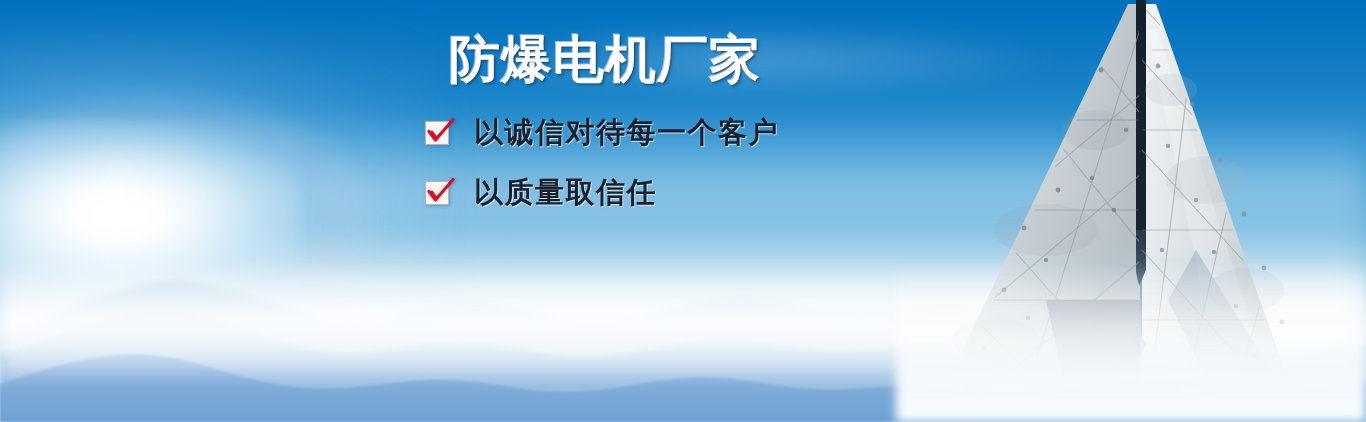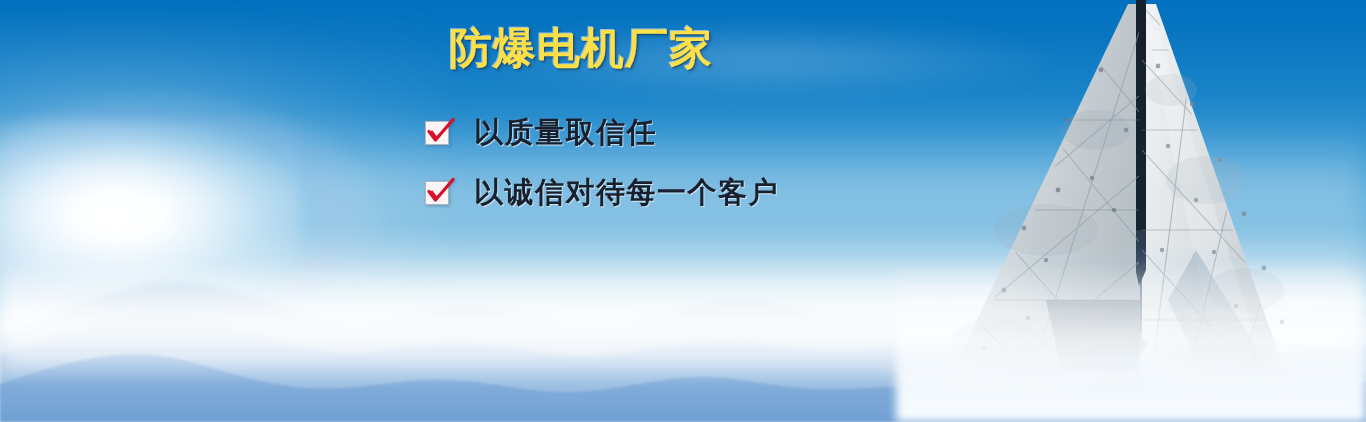--- a/index.html
+++ b/index.html
@@ -161,25 +161,25 @@
       rgba(250,253,255,0.92) 72%,
       rgba(248,252,255,1) 100%);
     filter: blur(5px);
     pointer-events: none;
   }
 
   
   .title {
     position: absolute;
     left: 449px;
-    top: 20px;
-    font-size: 43px;
+    top: 26px;
+    font-size: 51px;
     font-weight: 700;
     letter-spacing: 1px;
-    color: #fde047;
+    color: #ffffff;
     white-space: nowrap;
     text-shadow:
        1px 1px 0 rgba(20,50,85,0.42),
        2px 2px 3px rgba(15,45,80,0.38),
       -1px -1px 0 rgba(255,255,255,0.55);
   }
 
   .bullets {
     position: absolute;
     left: 424px;
@@ -432,31 +432,31 @@
 
     <div class="bullet-row">
       <span class="check-icon">
         <svg viewBox="0 0 30 30">
           <rect x="1.5" y="3.5" width="23" height="23" fill="#ffffff" stroke="#aab6c2" stroke-width="1.2"></rect>
           <rect x="3" y="5" width="20" height="20" fill="#fdf4f4"></rect>
           <path d="M5,13.5 L11.5,22 L29,1.5 L24.5,9.5 L12.5,18 L8.5,12.5 Z" fill="#d8112a"></path>
           <path d="M5,13.5 L11.5,22 L29,1.5" fill="none" stroke="#d8112a" stroke-width="3.2" stroke-linecap="round" stroke-linejoin="round"></path>
         </svg>
       </span>
-      <span class="bullet-label">以质量取信任</span>
+      <span class="bullet-label">以诚信对待每一个客户</span>
     </div>
 
     <div class="bullet-row">
       <span class="check-icon">
         <svg viewBox="0 0 30 30">
           <rect x="1.5" y="3.5" width="23" height="23" fill="#ffffff" stroke="#aab6c2" stroke-width="1.2"></rect>
           <rect x="3" y="5" width="20" height="20" fill="#fdf4f4"></rect>
           <path d="M5,13.5 L11.5,22 L29,1.5 L24.5,9.5 L12.5,18 L8.5,12.5 Z" fill="#d8112a"></path>
           <path d="M5,13.5 L11.5,22 L29,1.5" fill="none" stroke="#d8112a" stroke-width="3.2" stroke-linecap="round" stroke-linejoin="round"></path>
         </svg>
       </span>
-      <span class="bullet-label">以诚信对待每一个客户</span>
+      <span class="bullet-label">以质量取信任</span>
     </div>
 
 
   </div>
 
 </div>
 
 </body></html>

